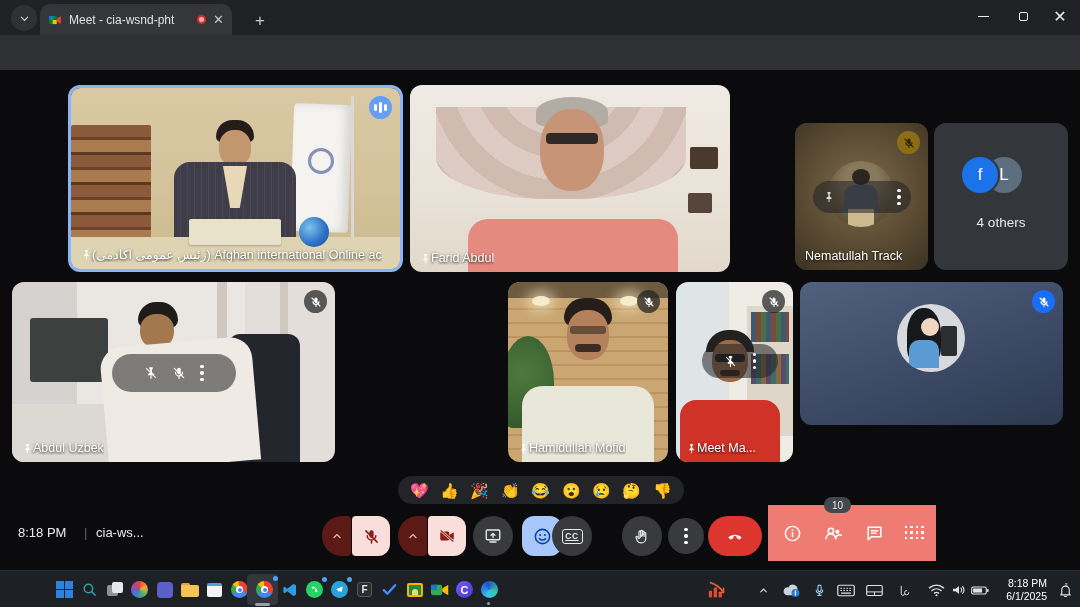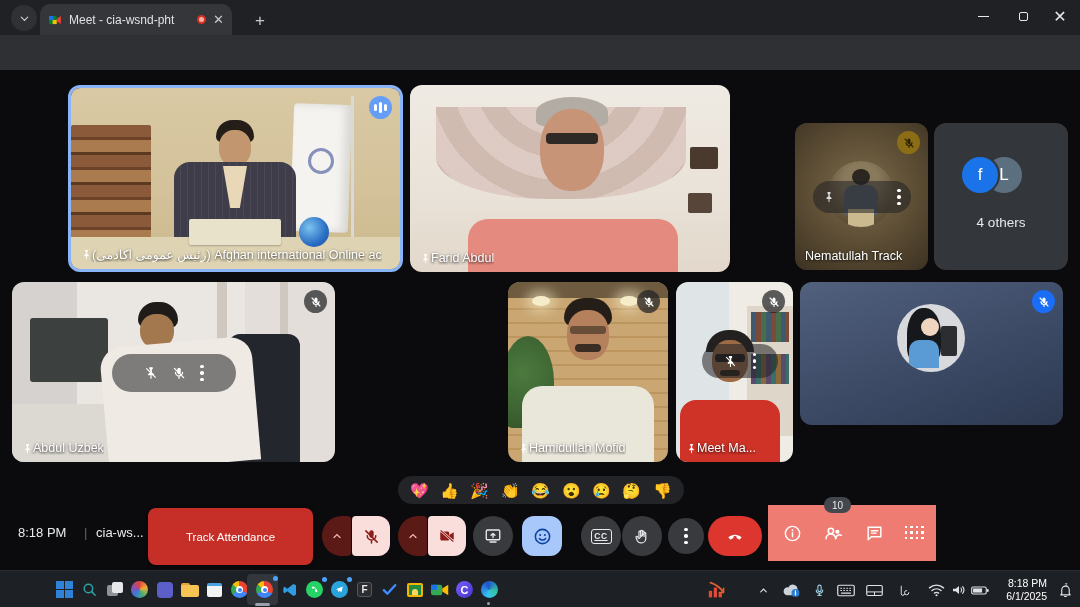--- a/index.html
+++ b/index.html
@@ -374,23 +374,20 @@
       <span>😢</span>
       <span>🤔</span>
       <span>👎</span>
     </div>
 
     <div id="ctrlbar" class="abs">
       <span class="abs cb-text" style="left:18px;">8:18 PM</span>
       <span class="abs cb-text" style="left:84px;color:#5f6368;">|</span>
       <span class="abs cb-text" style="left:96px;">cia-ws...</span>
 
-      <div id="track-btn" class="abs">
-          <span>Track Attendance</span>
-        </div>
 
       <div class="abs chev-btn" style="left:322px;">
         <svg width="12" height="12" viewBox="0 0 24 24">
             <path d="M6 15l6-6 6 6" fill="none" stroke="currentColor" stroke-width="2.4" stroke-linecap="round"></path>
           </svg>
       </div>
       <div class="abs mute-btn" style="left:352px;">
         <svg width="17" height="17" viewBox="0 0 24 24">
             <rect x="9" y="3" width="6" height="11" rx="3" fill="currentColor"></rect>
             <path d="M6 11a6 6 0 0 0 12 0M12 17v4M4 4l16 16" fill="none" stroke="currentColor" stroke-width="2.2" stroke-linecap="round"></path>
@@ -418,21 +415,21 @@
           </svg>
       </div>
       <div id="emoji-btn" class="abs">
         <svg width="19" height="19" viewBox="0 0 24 24">
             <circle cx="12" cy="12" r="9" fill="none" stroke="currentColor" stroke-width="1.9"></circle>
             <circle cx="9" cy="10" r="1.3" fill="currentColor"></circle>
             <circle cx="15" cy="10" r="1.3" fill="currentColor"></circle>
             <path d="M8 14.5a5 5 0 0 0 8 0" fill="none" stroke="currentColor" stroke-width="1.9" stroke-linecap="round"></path>
           </svg>
       </div>
-      <div class="abs round-btn" id="cc-btn" style="left:581px;text-decoration:underline;">
+      <div class="abs round-btn" id="cc-btn" style="left:552px;text-decoration:underline;">
         <span class="ccbox">CC</span>
       </div>
       <div class="abs round-btn" style="left:622px;">
         <svg width="17" height="17" viewBox="0 0 24 24">
             <path d="M7 12V5.6a1.2 1.2 0 0 1 2.4 0V11m0-6.5a1.2 1.2 0 0 1 2.4 0V11m0-5.4a1.2 1.2 0 0 1 2.4 0V12m0-4.4a1.2 1.2 0 0 1 2.4 0V15a6 6 0 0 1-6 6h-.8a6 6 0 0 1-5-2.7L3 13.8a1.3 1.3 0 0 1 2.2-1.4L7 15z" fill="none" stroke="currentColor" stroke-width="1.7" stroke-linecap="round" stroke-linejoin="round"></path>
           </svg>
       </div>
       <div id="more-btn" class="abs">
         <span class="kebab">
             <b></b>

